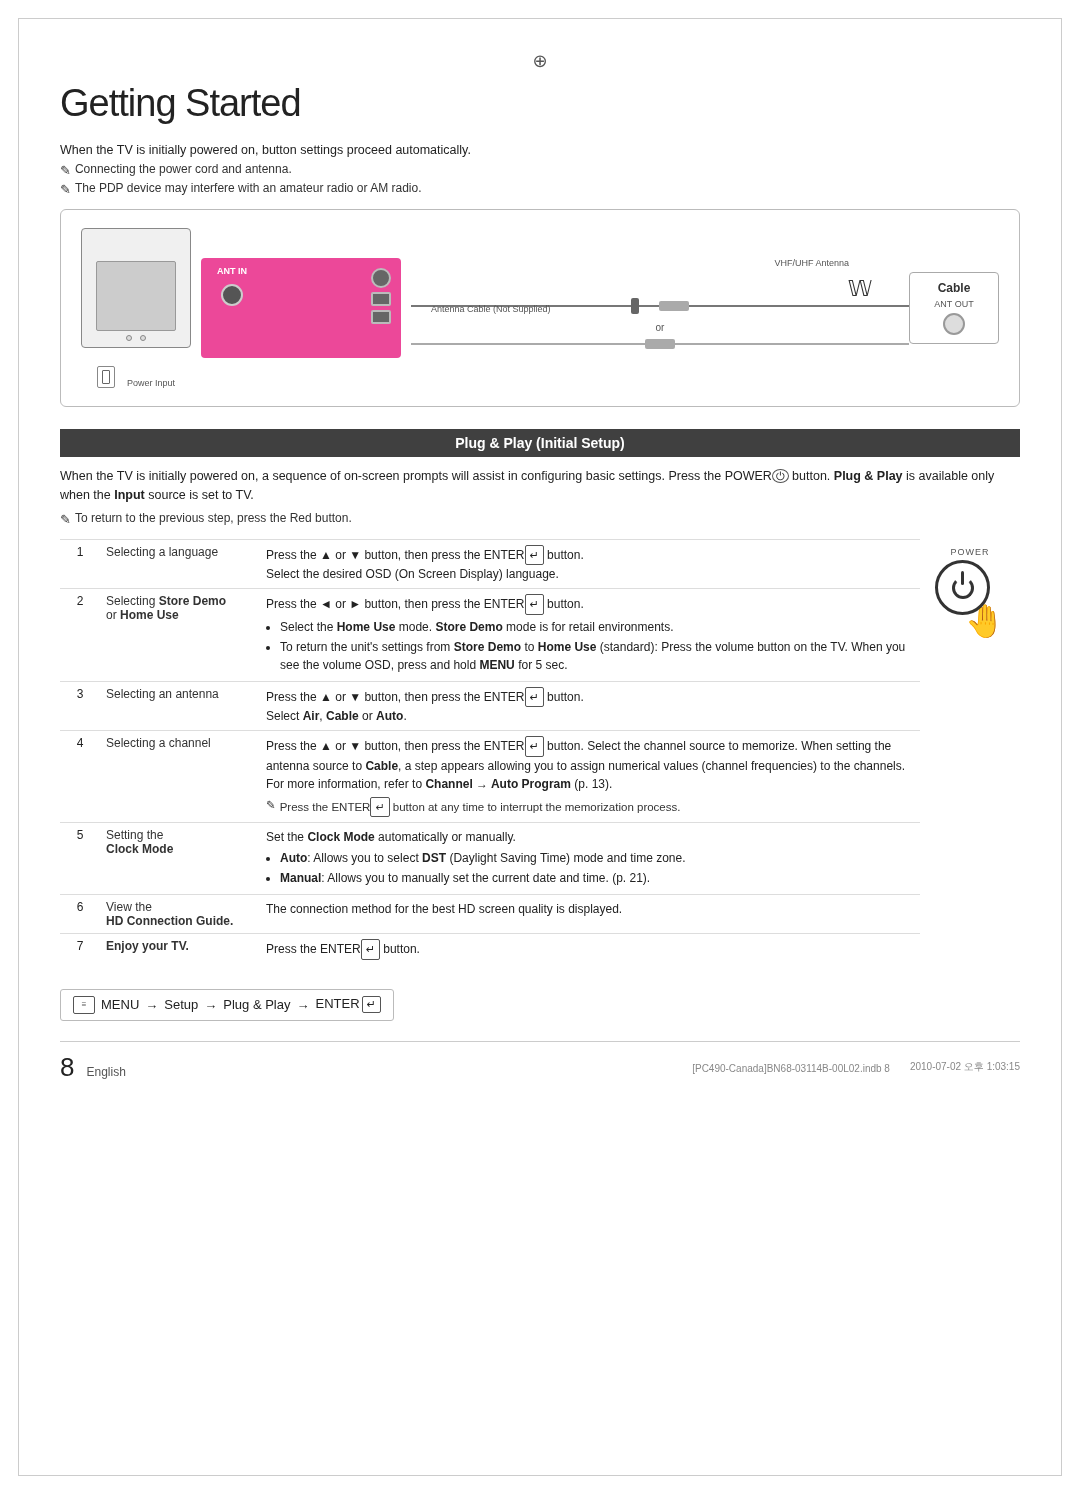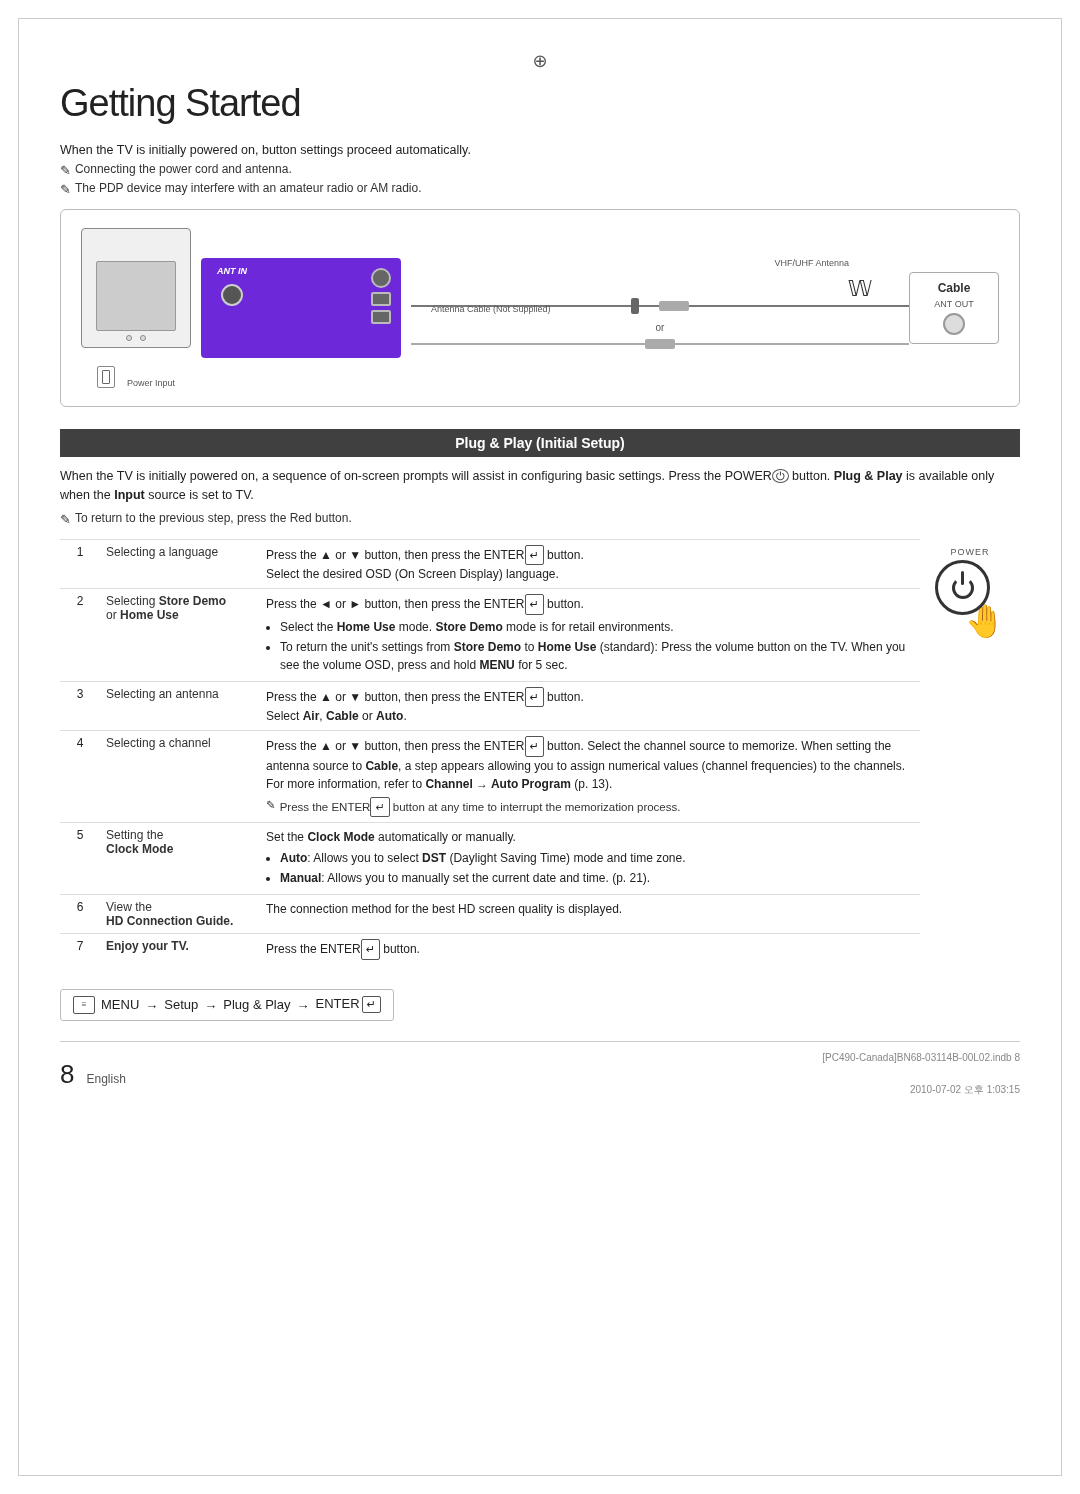--- a/index.html
+++ b/index.html
@@ -93,28 +93,27 @@
       margin-top: 8px;
       border-radius: 2px;
     }
     .tv-dots {
       display: flex; gap: 8px; margin-top: 4px;
     }
     .tv-dot { width: 6px; height: 6px; border: 1px solid #888; border-radius: 50%; background: #ddd; }
     .back-panel {
       width: 200px;
       height: 100px;
-      background: #6d28d9;
+      background: #ec4899;
       border-radius: 4px;
       position: relative;
       display: flex;
       flex-direction: column;
       align-items: center;
       justify-content: center;
-      font-style: italic;
     }
     .ant-in-label {
       color: #fff;
       font-size: 9px;
       font-weight: bold;
       position: absolute;
       top: 8px;
       left: 16px;
     }
     .ant-port {
@@ -489,18 +488,18 @@
         <span>ENTER<span class="enter-icon-box" style="margin-left:2px;">↵</span></span>
       </div>
     </div>
   </div>
 
   <div class="page-footer">
     <div style="display:flex;align-items:baseline;gap:12px;">
       <span style="font-size:26px;font-weight:300;color:#222;">8</span>
       <span style="font-size:12px;color:#555;">English</span>
     </div>
-    <div style="display:flex;flex-direction:column;align-items:flex-end;gap:20px;">
+    <div style="display:flex;flex-direction:row;align-items:flex-end;gap:20px;">
       <span style="font-size:10px;color:#888;">[PC490-Canada]BN68-03114B-00L02.indb   8</span>
       <span style="font-size:10px;color:#888;">2010-07-02  오후 1:03:15</span>
     </div>
   </div>
 </div>
 
 </body></html>

